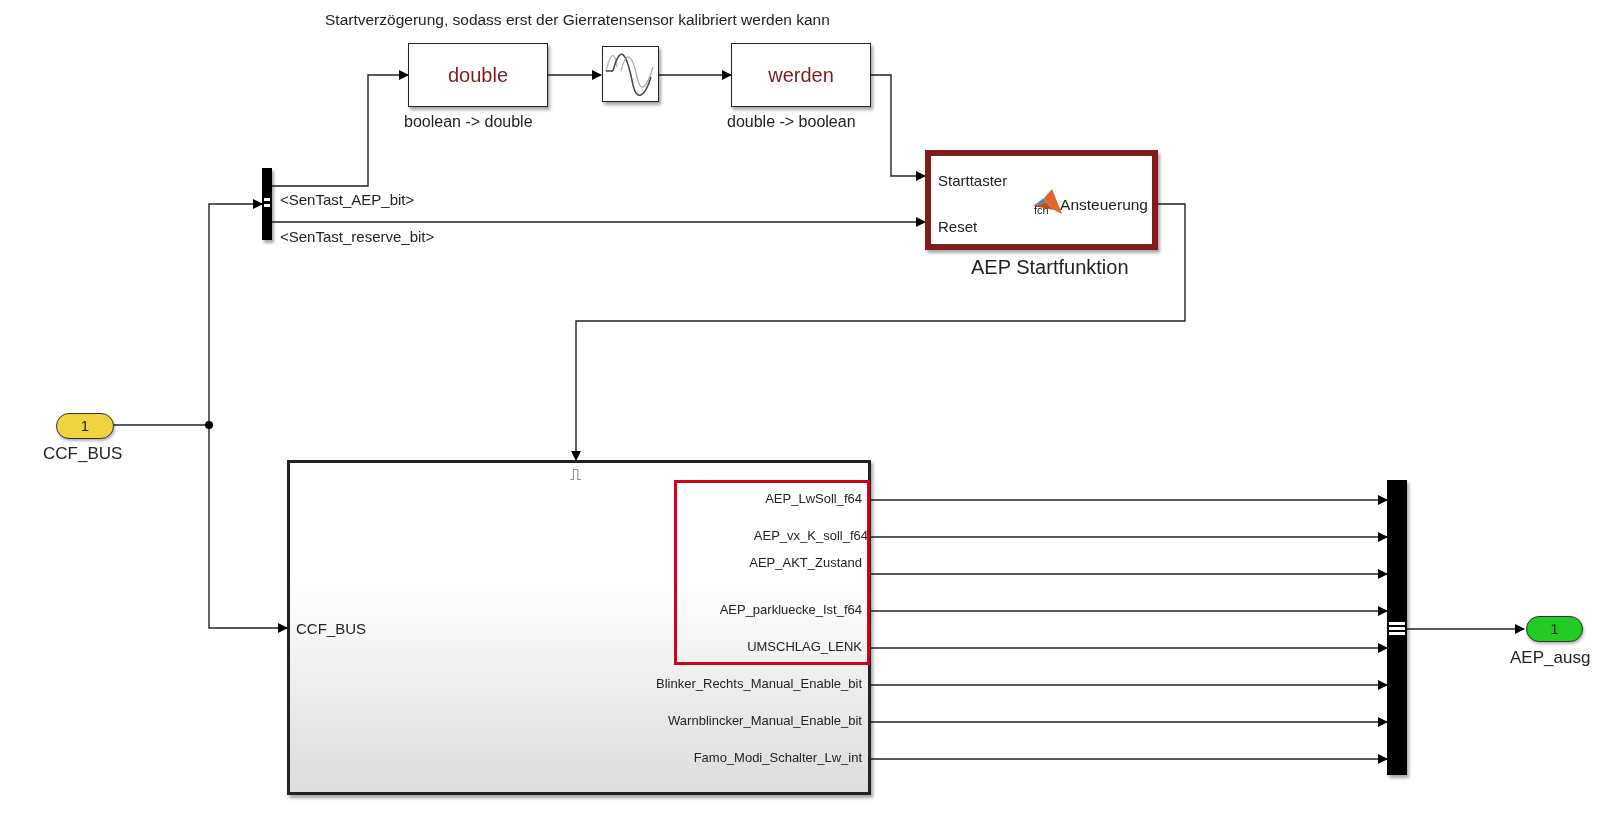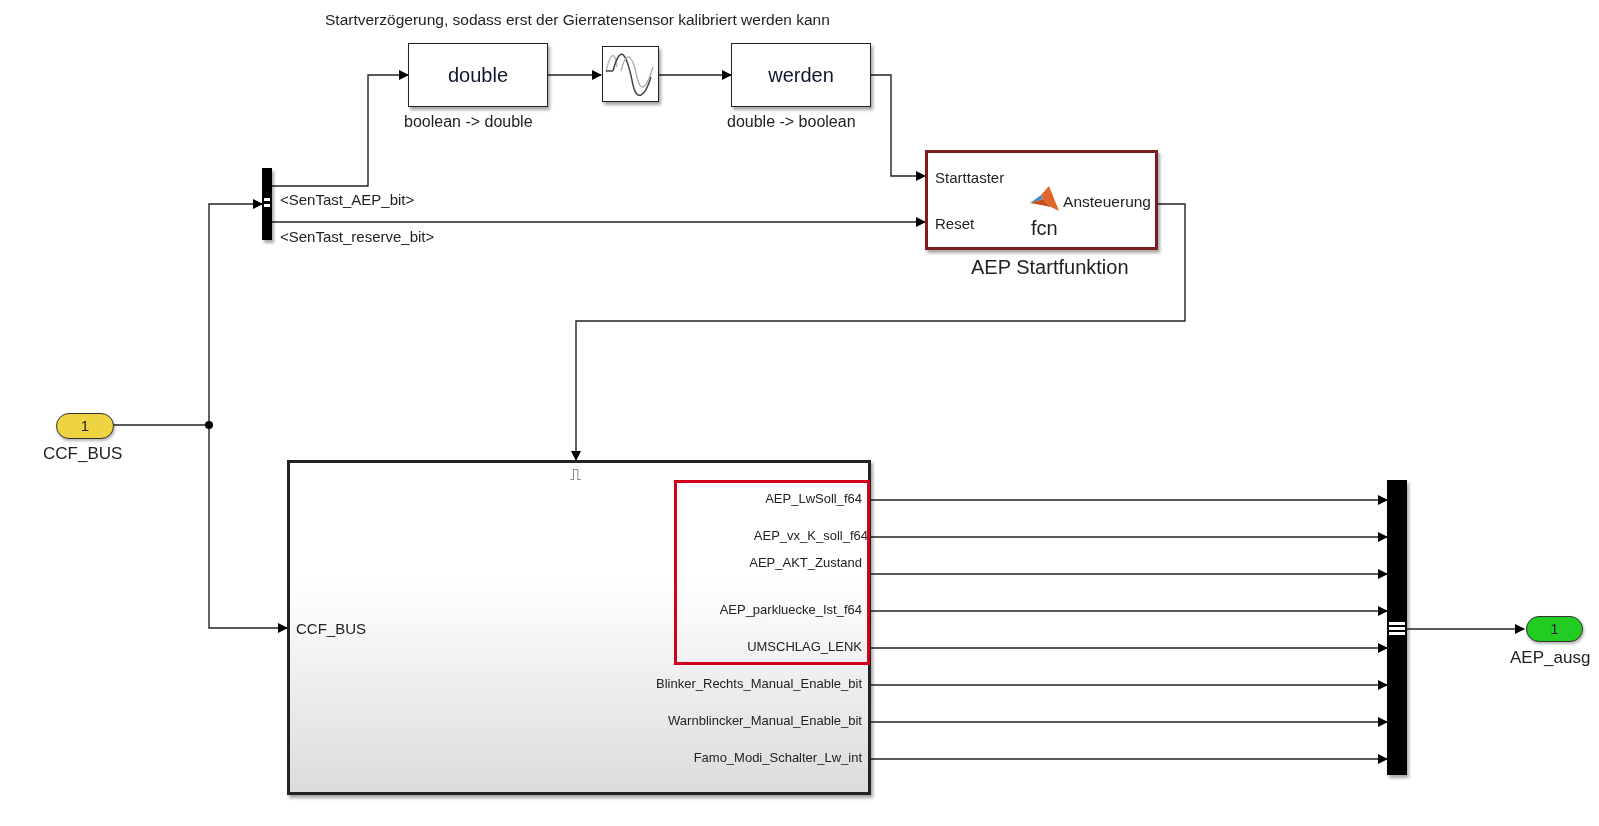--- a/index.html
+++ b/index.html
@@ -1,28 +1,28 @@
 <!DOCTYPE html>
 <html><head>
 <meta charset="utf-8">
 <style>
   html, body { margin:0; padding:0; background:#ffffff; }
   body { width:1599px; height:826px; position:relative; overflow:hidden; font-family:"Liberation Sans", sans-serif; color:#222; }
   svg#canvas { position:absolute; left:0; top:0; }
   .lbl { position:absolute; font-size:15px; color:#222; white-space:nowrap; }
   .lbl-sm { font-size:15px; }
   .block { position:absolute; background:#fff; border:1.5px solid #222; box-shadow:2px 3px 3px rgba(0,0,0,0.35); box-sizing:border-box; }
-  .blk-text { position:absolute; left:0; right:0; top:50%; transform:translateY(-50%); text-align:center; font-size:20px; color:#0f172a; }
+  .blk-text { position:absolute; left:0; right:0; top:50%; transform:translateY(-50%); text-align:center; font-size:20px; color:#7f1d1d; }
   .bar { position:absolute; background:#000; box-shadow:2px 3px 3px rgba(0,0,0,0.35); }
   .bar-mark { position:absolute; background:#fff; }
   .port { position:absolute; border:1.5px solid #333; border-radius:16px; box-sizing:border-box; text-align:center; font-size:15px; line-height:24px; box-shadow:1px 2px 3px rgba(0,0,0,0.3); }
   .subsys { position:absolute; border:3px solid #222; box-sizing:border-box; background:linear-gradient(#ffffff 0%, #ffffff 35%, #dcdcdc 100%); box-shadow:2px 3px 3px rgba(0,0,0,0.35); }
   .out-lbl { position:absolute; right:6px; font-size:13px; text-align:right; white-space:nowrap; }
   .highlight { position:absolute; border:3px solid #d0021b; box-sizing:border-box; }
-  .fcn-blk { position:absolute; border:3px solid #7f1d1d; background:#fff; box-sizing:border-box; box-shadow:2px 3px 3px rgba(0,0,0,0.35); }
+  .fcn-blk { position:absolute; border:6px solid #7f1d1d; background:#fff; box-sizing:border-box; box-shadow:2px 3px 3px rgba(0,0,0,0.35); }
 </style>
 </head>
 <body>
 
 <svg id="canvas" width="1599" height="826">
   <defs>
     <marker id="arr" markerWidth="10" markerHeight="10" refX="9" refY="5" orient="auto" markerUnits="userSpaceOnUse">
       <path d="M0,0 L10,5 L0,10 z" fill="#000"></path>
     </marker>
   </defs>
@@ -92,21 +92,21 @@
 
 <div class="fcn-blk" style="left:925px;top:150px;width:233px;height:100px;">
   <div class="lbl" style="left:7px;top:16px;font-size:15px;">Starttaster</div>
   <div class="lbl" style="left:7px;top:62px;font-size:15px;">Reset</div>
   <svg style="position:absolute;left:101px;top:32px;" width="32" height="28">
     <path d="M1,18 L12,10 L14,14 Z" fill="#3a8ed0"></path>
     <path d="M12,10 L20,1 L30,26 L22,22 L14,14 Z" fill="#e0662b"></path>
     <path d="M1,18 L14,14 L22,22 L12,20 Z" fill="#c1501c"></path>
   </svg>
   <div class="lbl" style="right:4px;top:40px;font-size:15.5px;">Ansteuerung</div>
-  <div class="lbl" style="left:103px;top:64px;font-size:20px;">fcn</div>
+  <div class="lbl" style="left:103px;top:48px;font-size:11px;">fcn</div>
 </div>
 <div class="lbl" style="left:971px;top:256px;font-size:20px;">AEP Startfunktion</div>
 
 <div class="port" style="left: 56px; top: 413px; width: 58px; height: 26px; background: rgb(240, 211, 64);" id="inport">
   <span>1</span>
 </div>
 <div class="lbl" style="left:43px;top:444px;font-size:17px;">CCF_BUS</div>
 
 <div class="subsys" style="left:287px;top:460px;width:584px;height:335px;">
   <div class="lbl" style="left:280px;top:3px;font-size:16px;">⎍</div>

